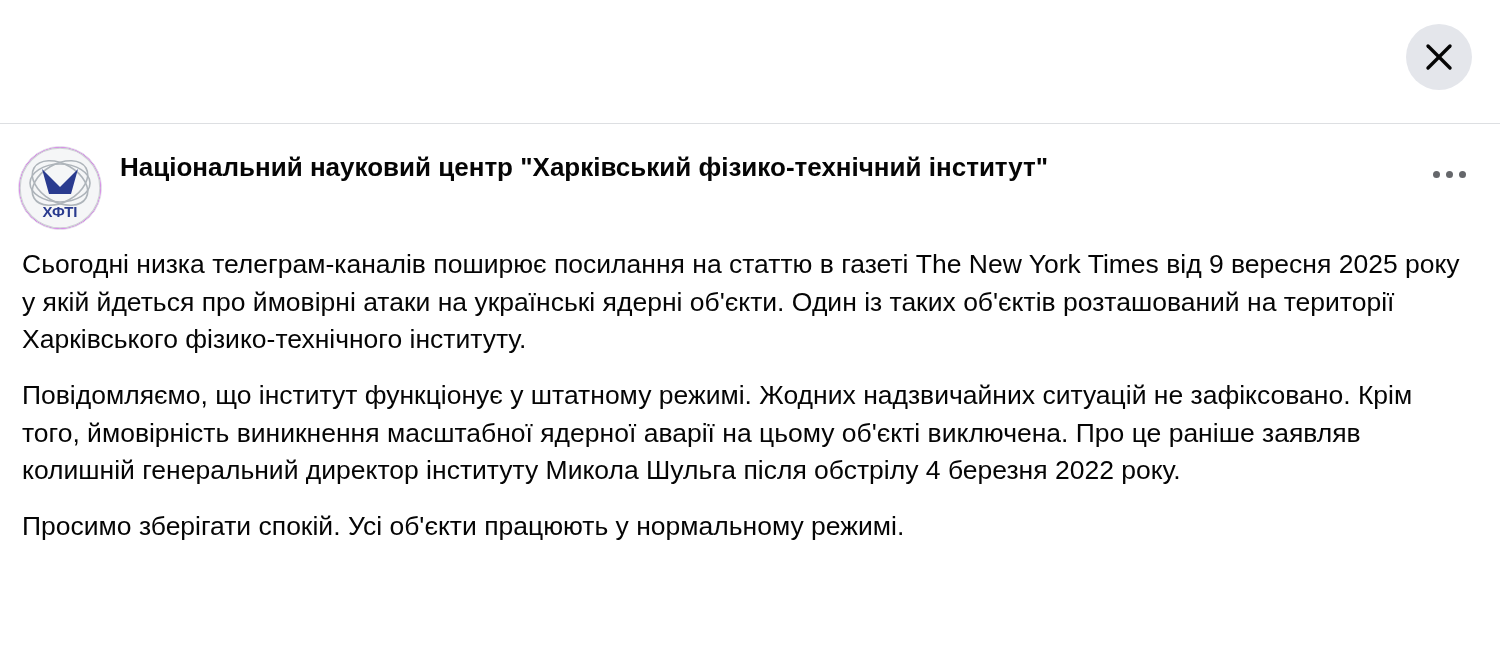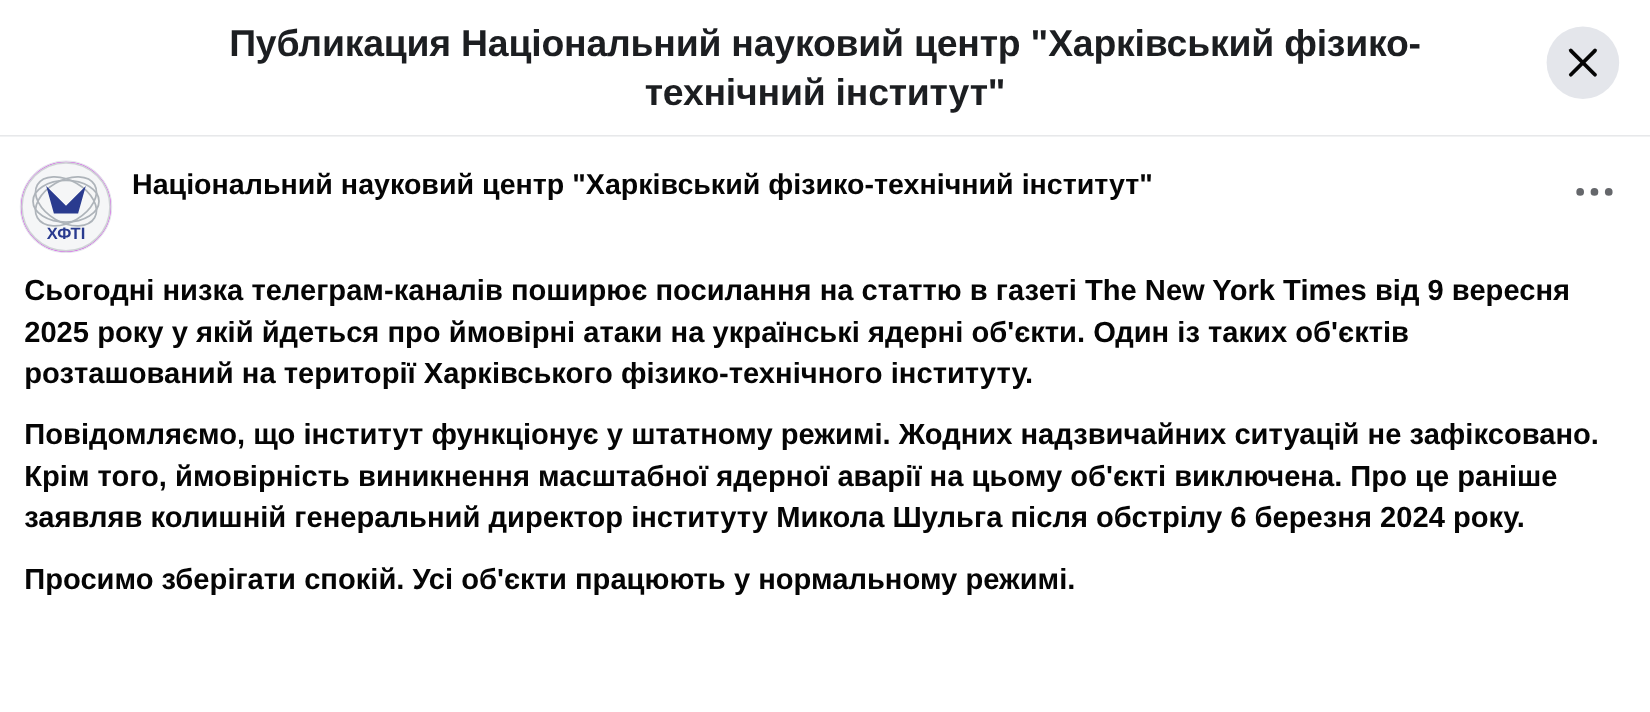--- a/index.html
+++ b/index.html
@@ -136,31 +136,29 @@
 
   
   .post-body {
     padding: 14px 14px 0 4px;
     font-size: 26.5px;
     line-height: 1.42;
     color: #050505;
   }
   .post-body p {
     margin: 0 0 18px 0;
-    font-weight: bold;
   }
   .post-body p:last-child { margin-bottom: 0; }
 </style>
 </head>
 <body>
 
 <div class="dialog">
 
   <div class="dialog-header">
-    <h1 class="dialog-title">Публикация Національний науковий центр "Харківський фізико-технічний інститут"</h1>
     <button class="close-button" aria-label="Close">
       <span>
         <svg width="34" height="34" viewBox="0 0 34 34" aria-hidden="true">
           <line x1="6" y1="6" x2="28" y2="28" stroke="#050505" stroke-width="3.4" stroke-linecap="round"></line>
           <line x1="28" y1="6" x2="6" y2="28" stroke="#050505" stroke-width="3.4" stroke-linecap="round"></line>
         </svg>
       </span>
     </button>
   </div>
 
@@ -185,18 +183,18 @@
 
       <button class="more-button" aria-label="More">
         <span></span>
         <span></span>
         <span></span>
       </button>
     </div>
 
     <div class="post-body">
       <p>Сьогодні низка телеграм-каналів поширює посилання на статтю в газеті The New York Times від 9 вересня 2025 року у якій йдеться про ймовірні атаки на українські ядерні об'єкти. Один із таких об'єктів розташований на території Харківського фізико-технічного інституту.</p>
-      <p>Повідомляємо, що інститут функціонує у штатному режимі. Жодних надзвичайних ситуацій не зафіксовано. Крім того, ймовірність виникнення масштабної ядерної аварії на цьому об'єкті виключена. Про це раніше заявляв колишній генеральний директор інституту Микола Шульга після обстрілу 6 березня 2024 року.</p>
+      <p>Повідомляємо, що інститут функціонує у штатному режимі. Жодних надзвичайних ситуацій не зафіксовано. Крім того, ймовірність виникнення масштабної ядерної аварії на цьому об'єкті виключена. Про це раніше заявляв колишній генеральний директор інституту Микола Шульга після обстрілу 4 березня 2022 року.</p>
       <p>Просимо зберігати спокій. Усі об'єкти працюють у нормальному режимі.</p>
     </div>
 
   </div>
 </div>
 
 </body></html>

